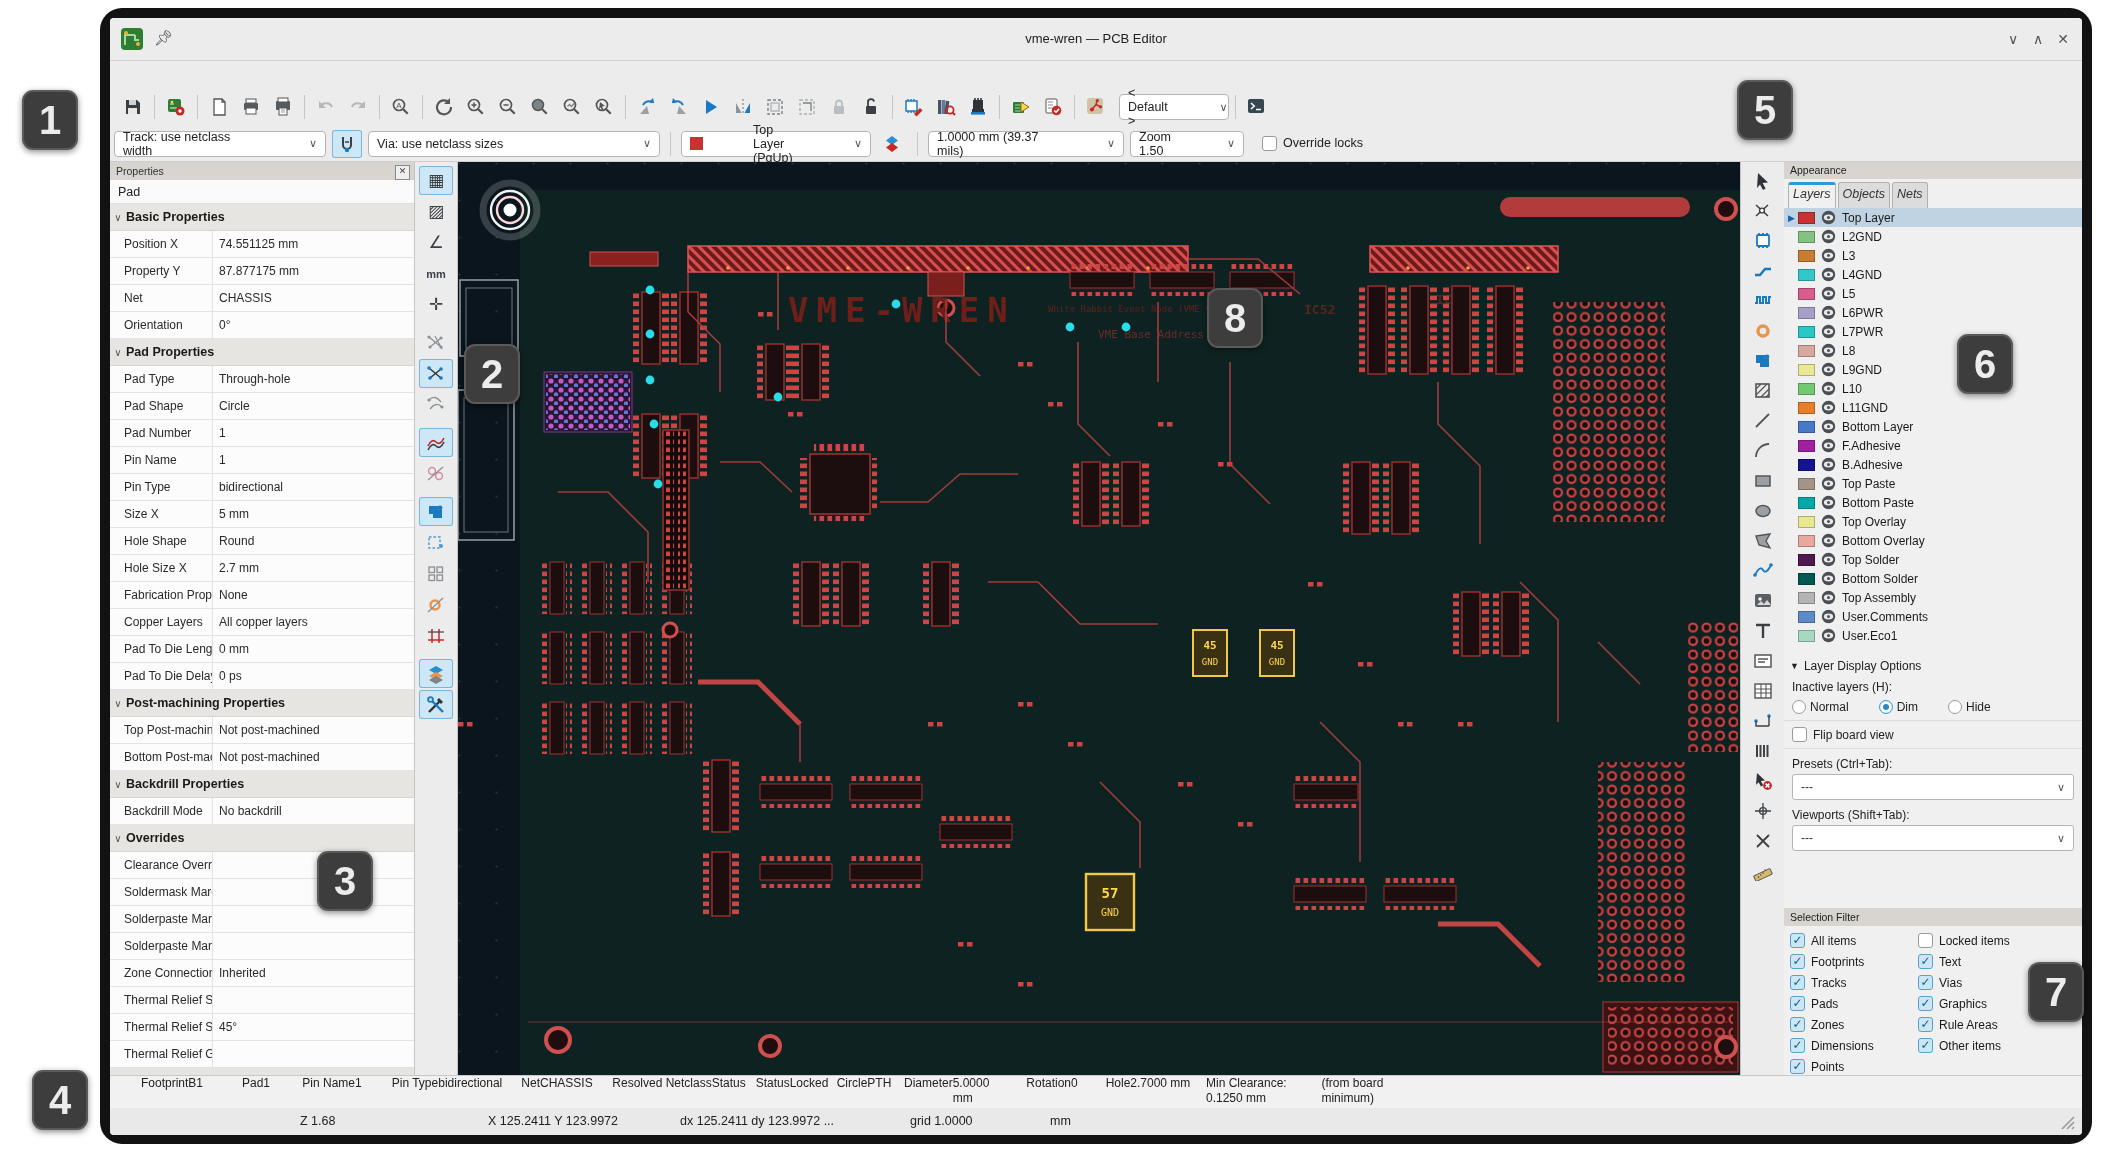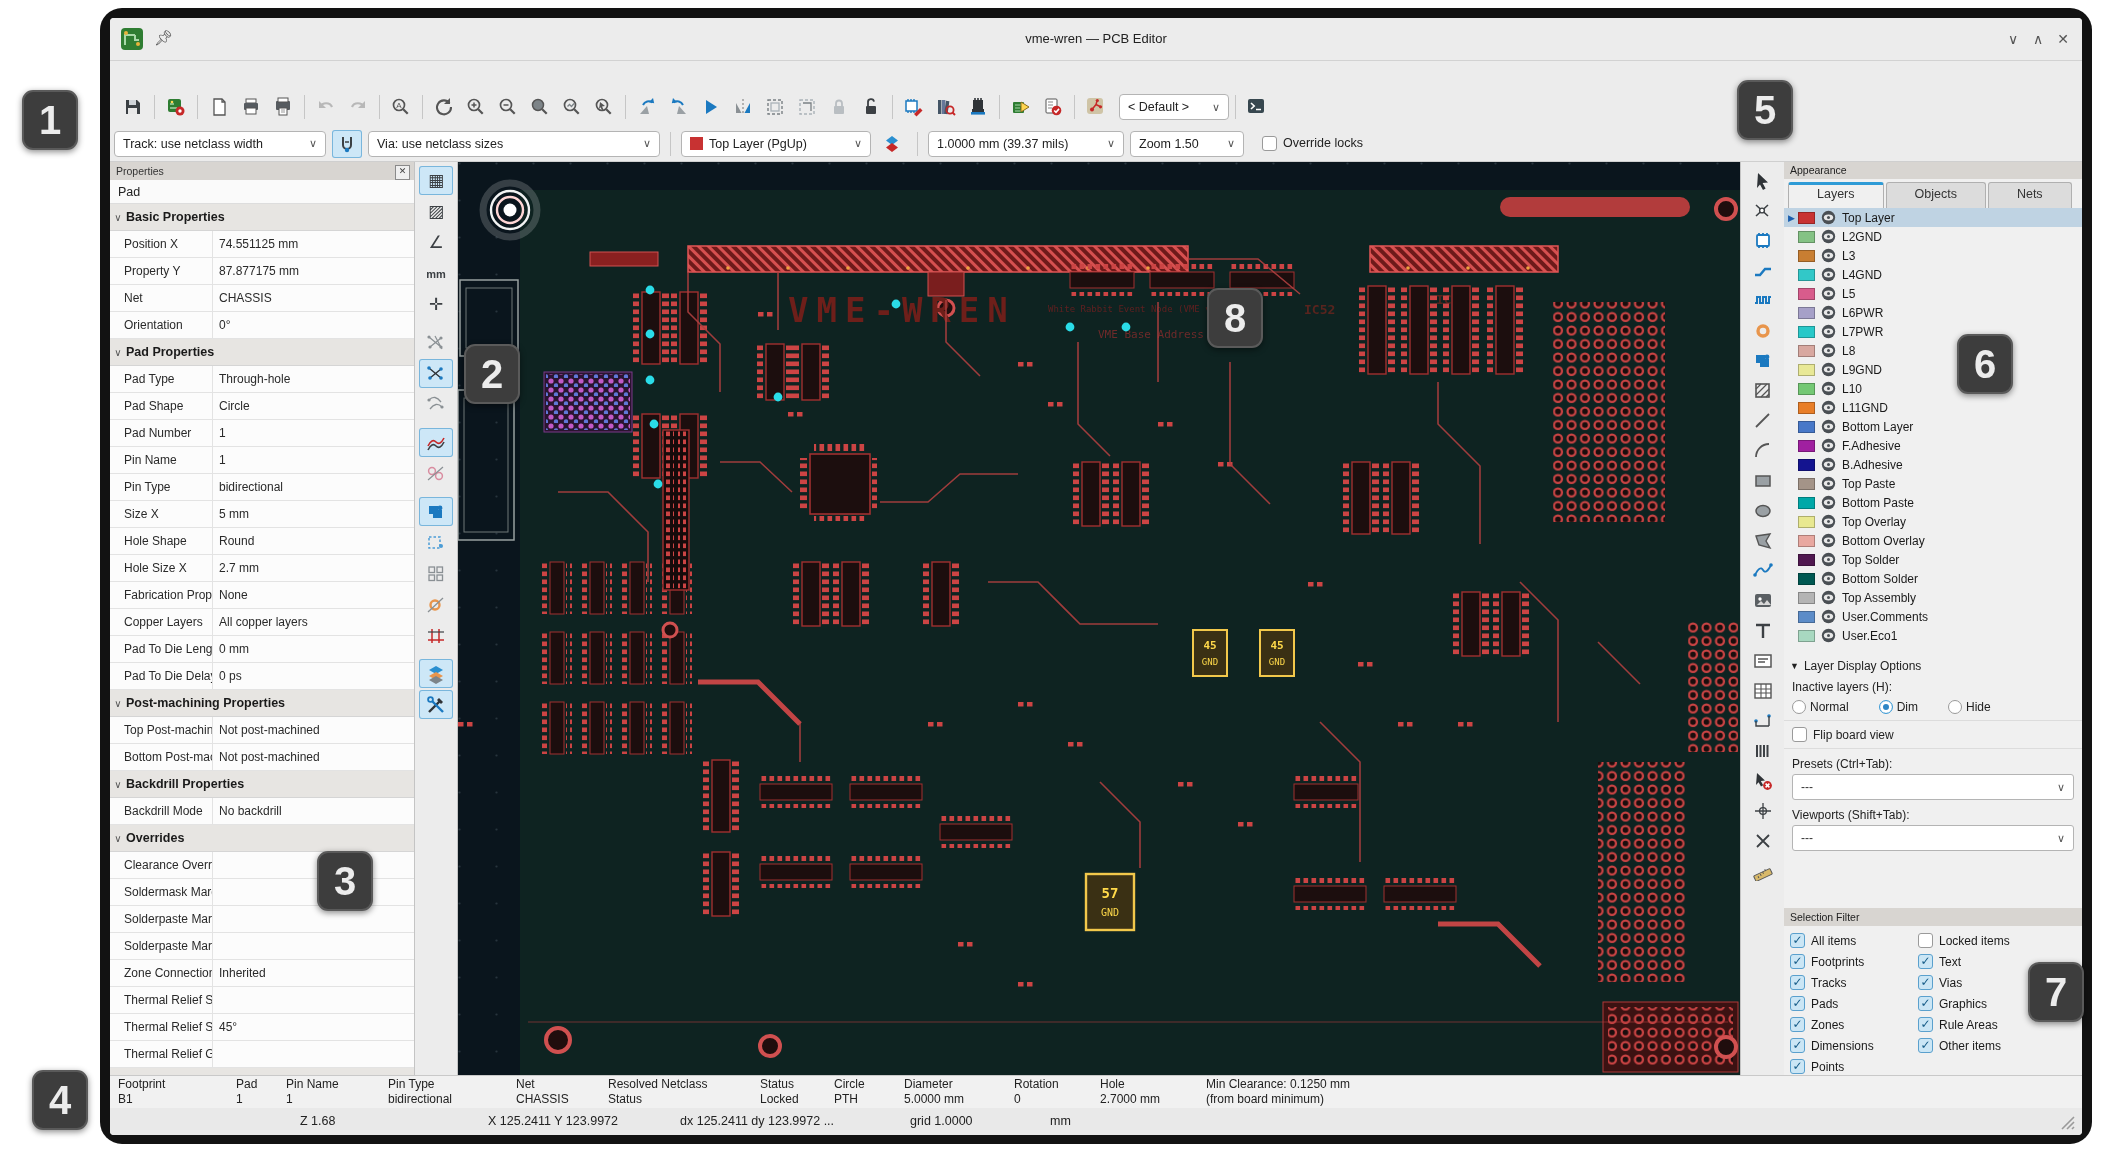--- a/index.html
+++ b/index.html
@@ -17,21 +17,21 @@
   
   #menubar{left:0;top:42px;width:100%;height:28px;background:#ececec;display:flex;align-items:center;padding-left:12px;box-sizing:border-box;gap:4px;}
   .menu-item{font-size:13.5px;color:#1a1a1a;padding:3px 9px;border-radius:3px;}
   
   #tb1{left:0;top:70px;width:100%;height:38px;display:flex;align-items:center;padding-left:8px;box-sizing:border-box;gap:2px;background:#ececec;}
   #tb2{left:0;top:108px;width:100%;height:36px;display:flex;align-items:center;padding-left:4px;box-sizing:border-box;gap:6px;background:#ececec;border-bottom:1px solid #cfcfcf;}
   .icb{width:30px;height:28px;display:flex;align-items:center;justify-content:center;border-radius:3px;flex:0 0 auto;}
   .icb.active{background:#cde7f7;box-shadow:inset 0 0 0 1px #79b6dc;}
   .icb svg{width:20px;height:20px;}
   .sep{width:1px;height:24px;background:#c6c6c6;margin:0 4px;flex:0 0 auto;}
-  .dropdown{height:26px;background:#fff;border:1px solid #b4b4b4;border-radius:4px;display:flex;align-items:center;font-size:12.5px;color:#222;padding:0 8px;box-sizing:border-box;}
+  .dropdown{height:26px;background:#fff;border:1px solid #b4b4b4;border-radius:4px;display:flex;align-items:center;font-size:12.5px;color:#222;padding:0 8px;box-sizing:border-box;gap:44px;}
   .dropdown .chev{margin-left:auto;color:#555;font-size:11px;padding-left:8px;}
   .swatch-sq{width:13px;height:13px;margin-right:6px;flex:0 0 auto;}
   .cbx{width:15px;height:15px;border:1px solid #9a9a9a;border-radius:3px;background:#fff;display:inline-block;box-sizing:border-box;}
   .cbx.on{background:#cbe6f5;border-color:#5aa0cd;color:#145a86;font-size:12px;line-height:13px;text-align:center;font-weight:bold;}
   
   #props{left:0;top:144px;width:305px;height:913px;background:#f2f2f2;border-right:1px solid #c4c4c4;box-sizing:border-box;}
   #props-header{left:0;top:0;width:100%;height:18px;background:#d8d5d1;font-size:10.5px;color:#333;line-height:18px;padding-left:6px;box-sizing:border-box;}
   #props-close{right:4px;top:3px;width:13px;height:13px;border:1px solid #8a8a8a;background:#efefef;font-size:9px;line-height:11px;text-align:center;color:#444;}
   #props-objtype{left:0;top:18px;width:100%;height:24px;background:#fafafa;border-bottom:1px solid #ddd;font-size:12.5px;color:#222;line-height:24px;padding-left:8px;box-sizing:border-box;}
   #prop-rows{left:0;top:42px;width:100%;height:871px;overflow:hidden;}
@@ -44,21 +44,21 @@
   #ltb{left:305px;top:144px;width:43px;height:913px;background:#ececec;border-right:1px solid #c4c4c4;display:flex;flex-direction:column;align-items:center;padding-top:4px;box-sizing:border-box;gap:2px;}
   #rtb{left:1630px;top:144px;width:44px;height:913px;background:#ececec;border-left:1px solid #c4c4c4;display:flex;flex-direction:column;align-items:center;padding-top:4px;box-sizing:border-box;gap:1px;}
   .vicb{width:34px;height:29px;display:flex;align-items:center;justify-content:center;border-radius:3px;flex:0 0 auto;font-size:17px;color:#3c4044;}
   .vicb.active{background:#cde7f7;box-shadow:inset 0 0 0 1px #79b6dc;}
   .vicb svg{width:20px;height:20px;}
   .vsep{height:5px;flex:0 0 auto;}
   
   #appearance{left:1674px;top:144px;width:298px;height:913px;background:#f0f0f0;box-sizing:border-box;font-size:12px;color:#222;}
   #app-header{left:0;top:0;width:100%;height:17px;background:#d8d5d1;font-size:10.5px;line-height:17px;padding-left:6px;box-sizing:border-box;}
   #app-tabs{left:4px;top:20px;width:290px;height:26px;display:flex;gap:2px;}
-  .tab{padding:4px 28px;font-size:12.5px;background:#dcdcdc;border:1px solid #b0b0b0;border-bottom:none;border-radius:3px 3px 0 0;color:#333;}
+  .tab{padding:4px 4px;font-size:12.5px;background:#dcdcdc;border:1px solid #b0b0b0;border-bottom:none;border-radius:3px 3px 0 0;color:#333;font-style:italic;}
   .tab.active{background:#f0f0f0;border-top:3px solid #2e9bd6;padding-top:2px;}
   #layer-list{left:0;top:46px;width:100%;}
   .lrow{height:19px;display:flex;align-items:center;padding-left:4px;}
   .lrow.sel{background:#bfd3e3;}
   .lrow .arr{width:10px;font-size:9px;color:#1b5fae;}
   .lrow .sw{width:17px;height:12px;margin-right:6px;flex:0 0 auto;border:1px solid rgba(0,0,0,.25);box-sizing:border-box;}
   .lrow .eye{width:15px;height:15px;margin-right:6px;flex:0 0 auto;}
   .lrow .lname{font-size:12px;color:#1a1a1a;}
   #ldo-head{left:0;top:494px;width:100%;height:20px;display:flex;align-items:center;font-size:12px;padding-left:6px;box-sizing:border-box;color:#222;}
   #ldo{left:0;top:514px;width:100%;}
@@ -70,21 +70,21 @@
   .flip-row{display:flex;align-items:center;gap:6px;padding:6px 8px;border-bottom:1px solid #dcdcdc;}
   .preset-lbl{padding:8px 8px 3px;font-size:12px;}
   .preset-dd{margin:0 8px;height:24px;background:#fff;border:1px solid #b4b4b4;border-radius:3px;display:flex;align-items:center;font-size:12px;padding:0 8px;color:#333;}
   #self-head{left:0;top:746px;width:100%;height:18px;background:#d8d5d1;font-size:10.5px;line-height:18px;padding-left:6px;box-sizing:border-box;}
   #self-grid{left:6px;top:768px;width:286px;display:grid;grid-template-columns:118px 150px;grid-auto-rows:21px;column-gap:10px;}
   .sf-item{display:flex;align-items:center;gap:6px;font-size:12px;color:#1a1a1a;}
   
   #canvas-wrap{left:348px;top:144px;width:1282px;height:913px;background:#0a151d;}
   
   #sb1{left:0;top:1057px;width:100%;height:33px;background:#f1f1f1;border-top:1px solid #c9c9c9;display:flex;padding-left:8px;box-sizing:border-box;}
-  .sbf{display:flex;flex-direction:column;justify-content:center;flex:0 0 auto;padding-right:10px;}
+  .sbf{display:flex;flex-direction:row;justify-content:center;flex:0 0 auto;padding-right:10px;}
   .sbf .l1{font-size:12px;color:#222;line-height:15px;}
   .sbf .l2{font-size:12px;color:#222;line-height:15px;}
   #sb2{left:0;top:1090px;width:100%;height:27px;background:#e9e9e9;font-size:12.5px;color:#222;}
   .sb2f{top:0;height:27px;line-height:27px;}
   #grip{right:6px;bottom:4px;width:18px;height:18px;}
   
   .anno{position:absolute;width:52px;height:56px;background:#3d3d3d;border:2px solid #5a5a5a;border-radius:11px;
     color:#ececec;font-size:40px;font-weight:bold;display:flex;align-items:center;justify-content:center;
     box-shadow:0 2px 6px rgba(0,0,0,.45);z-index:50;font-family:"Liberation Sans",sans-serif;}
 </style>

